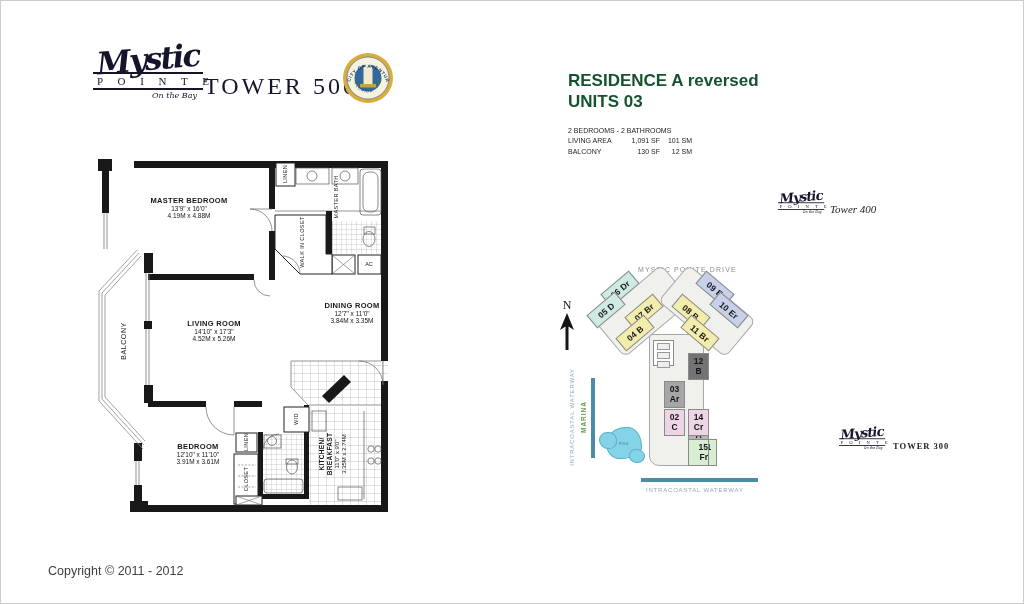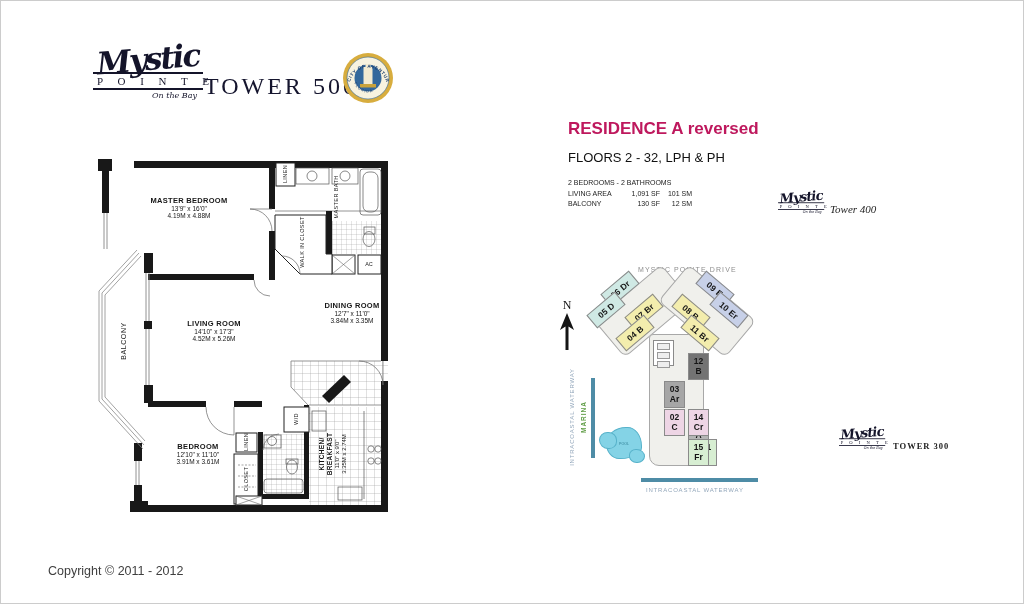--- a/index.html
+++ b/index.html
@@ -21,21 +21,21 @@
   
   .tower-title{font-family:"Liberation Serif",serif;font-size:24px;letter-spacing:3px;color:#15152e;}
   .seal-svg{width:52px;height:52px;}
   .md-logo .md-text{position:absolute;left:0;top:16px;background:#fff;padding:0 2px 0 0;
         font-size:14px;font-weight:800;letter-spacing:-0.4px;color:#000;z-index:2;white-space:nowrap;}
   .md-logo .md-county{position:absolute;left:1px;top:33px;background:#74a33c;color:#fff;
         font-size:10px;font-weight:700;padding:1px 5px;letter-spacing:0.5px;z-index:2;}
   .md-logo .md-d{position:absolute;left:44px;top:0;}
 
   
-  .res-title{font-size:17px;font-weight:700;line-height:1.25;color:#be185d;margin-top:48px;}
+  .res-title{font-size:17px;font-weight:700;line-height:1.25;color:#14532d;}
   .res-floors{font-size:13px;margin-top:11px;color:#111;}
   .specs{margin-top:13px;font-size:7px;color:#222;line-height:1.5;}
   .specs .srow{display:flex;}
   .specs .c1{width:56px;}
   .specs .c2{width:36px;text-align:right;}
   .specs .c3{width:32px;text-align:right;}
 
   
   .floorplan{left:85px;top:148px;width:320px;height:400px;}
   .plan-svg{position:absolute;left:0;top:0;}
@@ -117,21 +117,21 @@
       </text>
       <text font-size="3.8" fill="#1d3f6e" letter-spacing="1">
         <textPath href="#sealArcBot">FLORIDA</textPath>
       </text>
     </svg>
   </div>
 
 
   <div class="abs" style="left:567px;top:69px;">
     <div class="res-title">RESIDENCE A reversed</div>
-    <div class="res-floors">FLOORS 2 - 32, LPH &amp; PH</div>
+    <div class="res-title">UNITS 03</div>
     <div class="specs">
       <div class="srow">
         <span>2 BEDROOMS - 2 BATHROOMS</span>
       </div>
       <div class="srow">
         <span class="c1">LIVING AREA</span>
         <span class="c2">1,091 SF</span>
         <span class="c3">101 SM</span>
       </div>
       <div class="srow">
@@ -359,21 +359,21 @@
         <span>C</span>
       </div>
     <div class="unit stem" style="left:687px;top:408px;background:#eed5e5;">
       <span>14</span>
         <span>Cr</span>
       </div>
     <div class="unit stem" style="left:663px;top:438px;background:#d7eed2;margin-left:32px;">
       <span>01</span>
         <span>F</span>
       </div>
-    <div class="unit stem" style="left:687px;top:438px;background:#d7eed2;">
+    <div class="unit stem" style="left:687px;top:438px;background:#d7eed2;align-items:flex-end;">
       <span>15</span>
         <span>Fr</span>
       </div>
 
     <div class="waterway-bar-v" style="left:590px;top:377px;height:80px;"></div>
     <div class="wlabel vert" style="left:571px;top:416px;">INTRACOASTAL WATERWAY</div>
     <div class="marina" style="left:582px;top:416px;">MARINA</div>
 
     <div class="pool" style="left:605px;top:426px;">
       <span>POOL</span>

